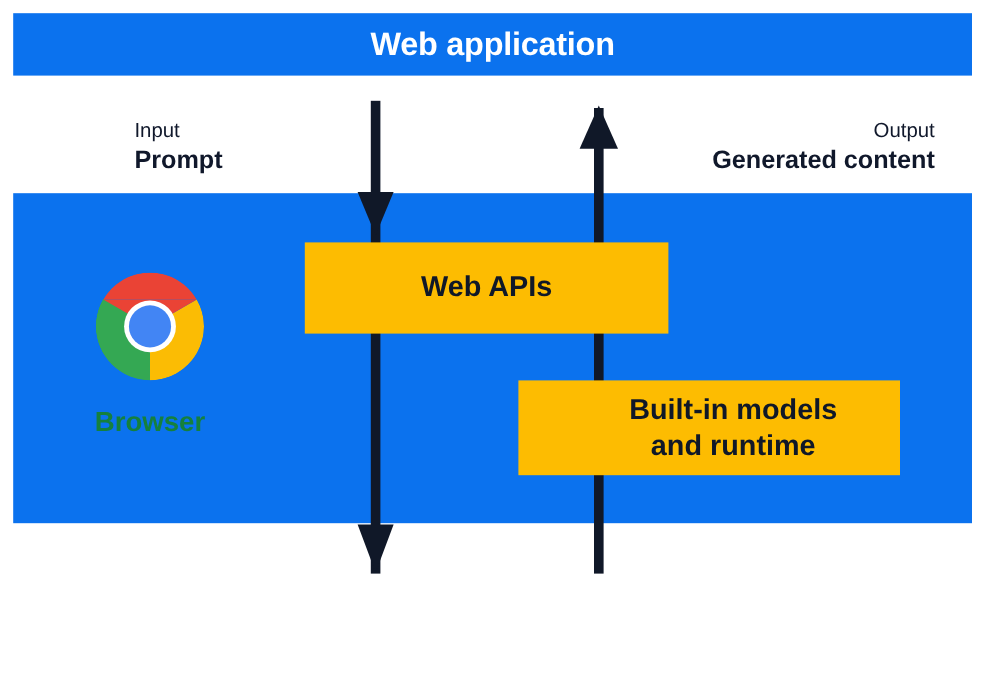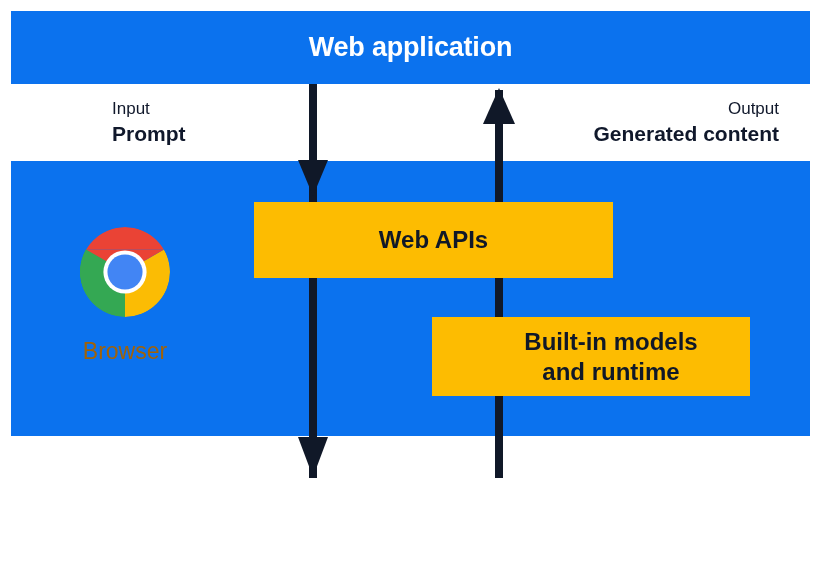--- a/index.html
+++ b/index.html
@@ -21,21 +21,21 @@
   
   .band {
     position: absolute;
     left: 11px;
     width: 799px;
     background: #0B72EE;
     display: flex;
     align-items: center;
     justify-content: center;
   }
-  #band-top    { top: 11px;  height: 73px; }
+  #band-top    { top: 11px;  height: 52px; }
   #band-middle { top: 161px; height: 275px; }
   #band-bottom { top: 475px; height: 78px; }
 
   .band-title {
     color: #ffffff;
     font-weight: bold;
     font-size: 27px;
     letter-spacing: -0.2px;
     line-height: 1;
     white-space: nowrap;
@@ -72,21 +72,21 @@
 
   
   .api-box {
     position: absolute;
     background: #FDBC01;
     display: flex;
     align-items: center;
     justify-content: center;
     text-align: center;
   }
-  #box-web-apis      { left: 254px; top: 202px; width: 359px; height: 76px; }
+  #box-web-apis      { left: 254px; top: 202px; width: 303px; height: 76px; }
   #box-builtin       { left: 432px; top: 317px; width: 278px; height: 79px; padding-left: 40px; }
 
   .api-box-label {
     color: #101828;
     font-weight: bold;
     font-size: 24px;
     line-height: 1.22;
     white-space: pre-line;
   }
 
@@ -98,22 +98,22 @@
     width: 90px;
     height: 90px;
   }
 
   #browser-caption {
     position: absolute;
     left: 11px;
     top: 340px;
     width: 228px;
     text-align: center;
-    color: #a16207;
-    font-weight: normal;
+    color: #15803d;
+    font-weight: bold;
     font-size: 23px;
     line-height: 1;
   }
 </style>
 </head>
 <body>
 
 <div id="canvas">
 
   <div class="band" id="band-top">

